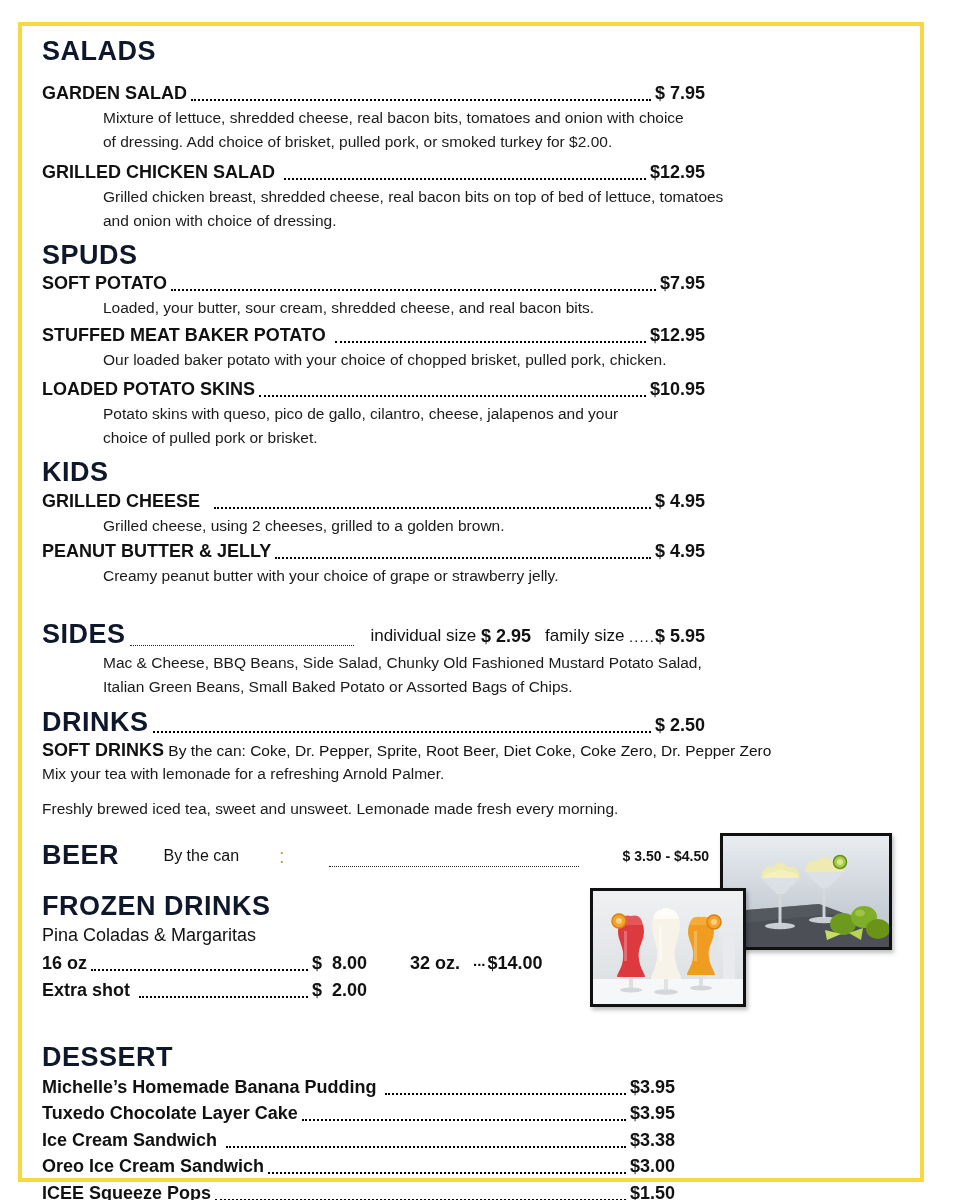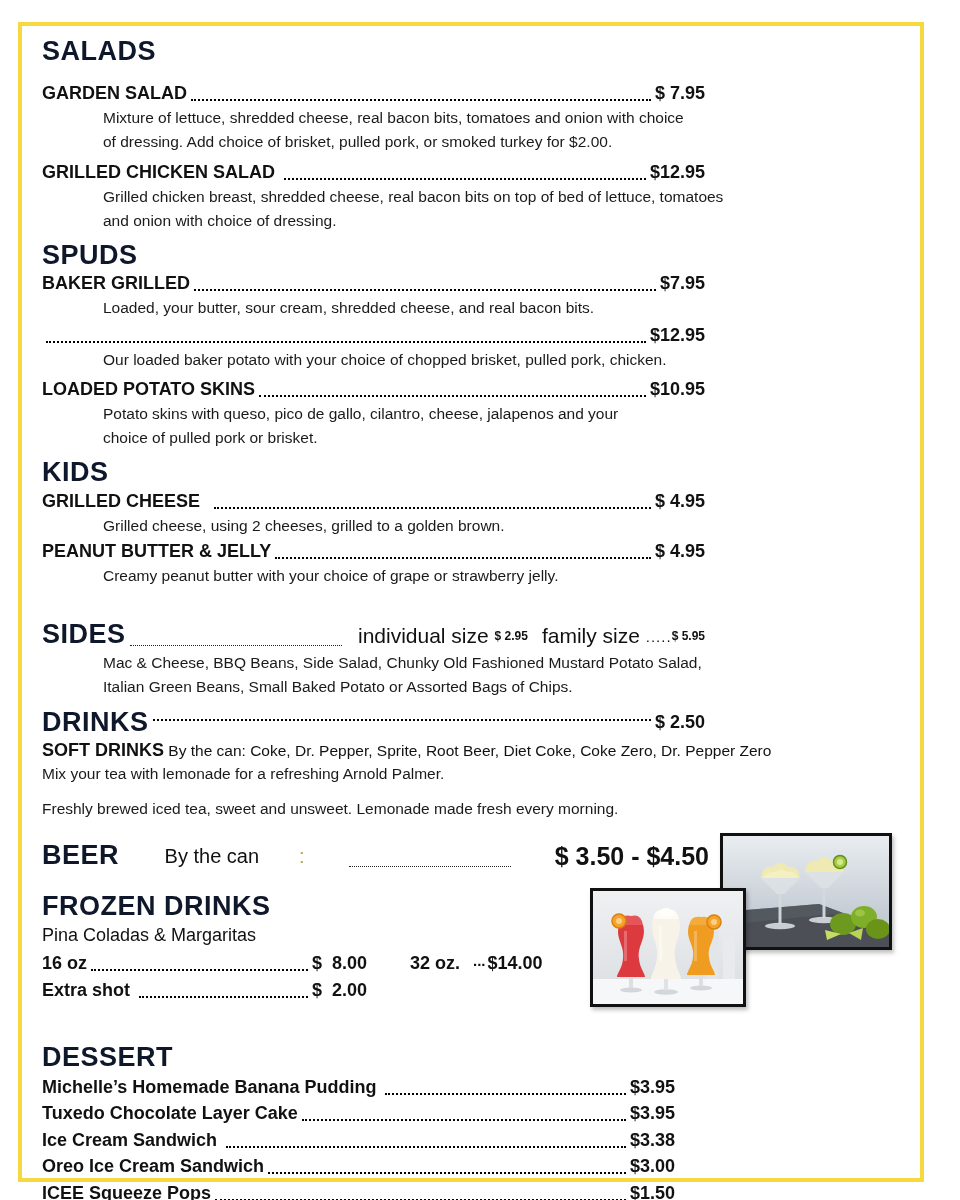--- a/index.html
+++ b/index.html
@@ -31,34 +31,34 @@
 
   
   .sec.salads{margin-bottom:16px;}
   .sec.spuds{margin-top:6px;margin-bottom:2px;}
   .sec.kids{margin-top:6px;margin-bottom:3px;}
   .sec.frozen{margin-top:21px;margin-bottom:2px;}
   .sec.dessert{margin-top:40px;margin-bottom:0;}
 
   .sides-line{display:flex;align-items:flex-end;width:663px;margin-top:3px;}
   .sides-line .sec{line-height:30px;}
-  .inline-label{font-size:21px;line-height:26px;white-space:pre;margin-top:32px;}
-  .inline-price{font-size:12px;font-weight:bold;line-height:26px;white-space:pre;}
+  .inline-label{font-size:17px;line-height:26px;white-space:pre;margin-top:32px;}
+  .inline-price{font-size:18px;font-weight:bold;line-height:26px;white-space:pre;}
   .gap14{margin-left:14px;}
   .dots-text{font-size:15px;line-height:24px;letter-spacing:1px;white-space:pre;}
 
-  .drinks-line{display:flex;align-items:center;width:663px;margin-top:8px;margin-bottom:2px;}
+  .drinks-line{display:flex;align-items:flex-end;width:663px;margin-top:8px;margin-bottom:2px;}
   .soft-line{font-size:15.5px;line-height:23px;}
   .soft-line b{font-size:18px;}
   .tea{margin-top:11px;margin-bottom:0;line-height:24px;}
 
   .beer-line{display:flex;align-items:flex-end;width:667px;margin-top:19px;gap:40px;}
-  .beer-sub{font-size:20px;line-height:28px;white-space:pre;}
+  .beer-sub{font-size:16px;line-height:28px;white-space:pre;}
   .beer-colon{color:#BBA24A;font-size:20px;line-height:28px;}
-  .beer-price{font-size:25px;font-weight:bold;line-height:28px;white-space:pre;}
+  .beer-price{font-size:14px;font-weight:bold;line-height:28px;white-space:pre;}
 
   .frozen-sub{font-size:18px;font-weight:normal;line-height:25px;margin-top:2px;}
   .frozen-row{display:flex;align-items:flex-end;height:27px;}
   .frozen-left{display:flex;align-items:flex-end;width:325px;}
   .frozen-32{margin-left:43px;display:flex;align-items:flex-end;}
   .frozen-32 .dots-text{margin:0 2px 2px 8px;font-weight:bold;letter-spacing:0;}
 
   .dessert-items .line{width:633px;height:26.6px;}
 
   .photo{position:absolute;border:3px solid #111;box-shadow:2px 3px 4px rgba(0,0,0,0.25);background:#fff;}
@@ -87,27 +87,28 @@
     <span class="nm">GRILLED CHICKEN SALAD </span>
     <span class="lead"></span>
     <span class="pr">$12.95</span>
   </div>
   <div class="desc">Grilled chicken breast, shredded cheese, real bacon bits on top of bed of lettuce, tomatoes
 and onion with choice of dressing.</div>
 
   <h2 class="sec spuds">SPUDS</h2>
 
   <div class="line">
-    <span class="nm">BAKER GRILLED</span>
+    <span class="nm">SOFT POTATO</span>
     <span class="lead"></span>
     <span class="pr">$7.95</span>
   </div>
   <div class="desc" style="margin-bottom:4px;">Loaded, your butter, sour cream, shredded cheese, and real bacon bits.</div>
 
   <div class="line">
+    <span class="nm">STUFFED MEAT BAKER POTATO </span>
     <span class="lead"></span>
     <span class="pr">$12.95</span>
   </div>
   <div class="desc" style="margin-bottom:6px;">Our loaded baker potato with your choice of chopped brisket, pulled pork, chicken.</div>
 
   <div class="line">
     <span class="nm">LOADED POTATO SKINS</span>
     <span class="lead"></span>
     <span class="pr">$10.95</span>
   </div>

